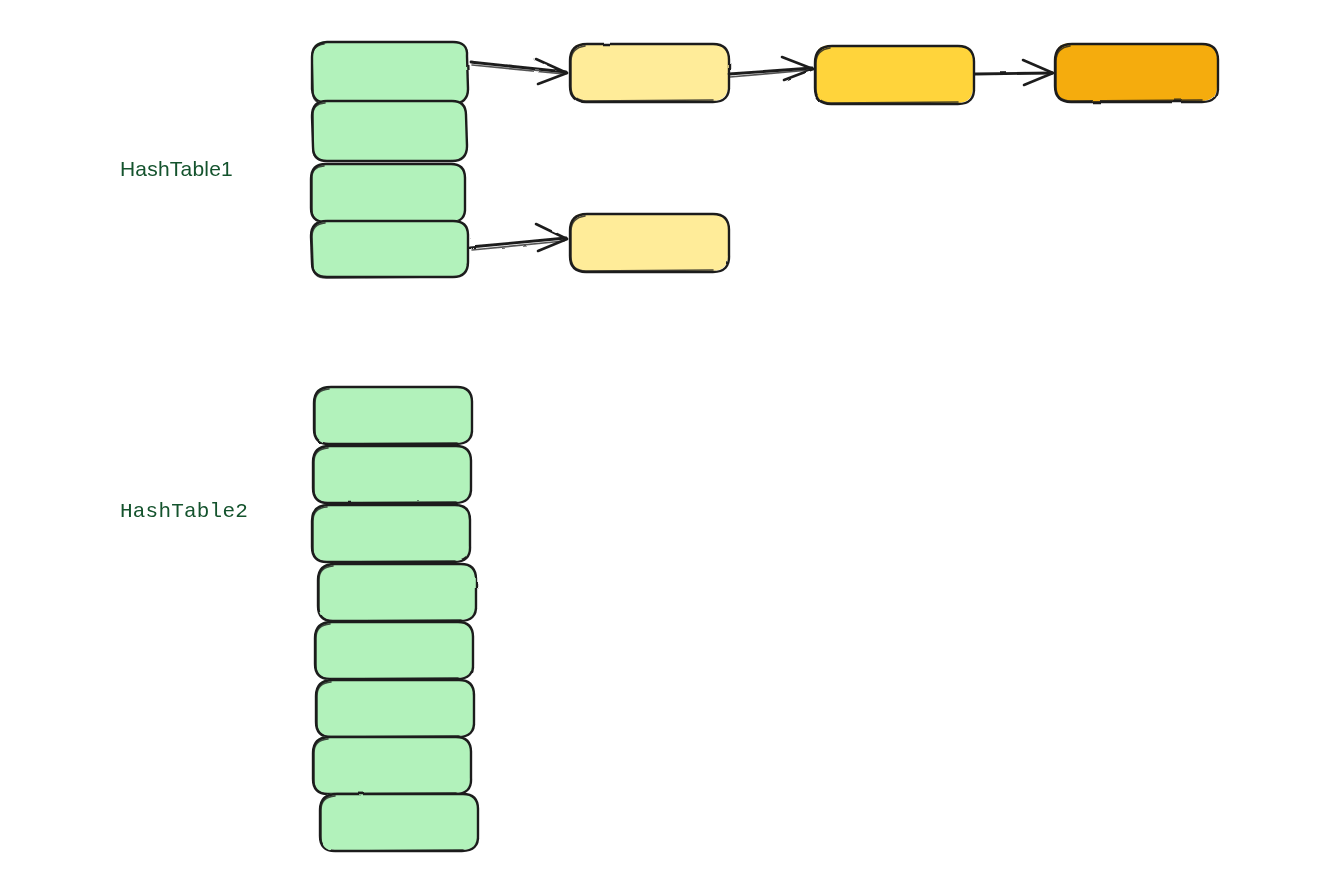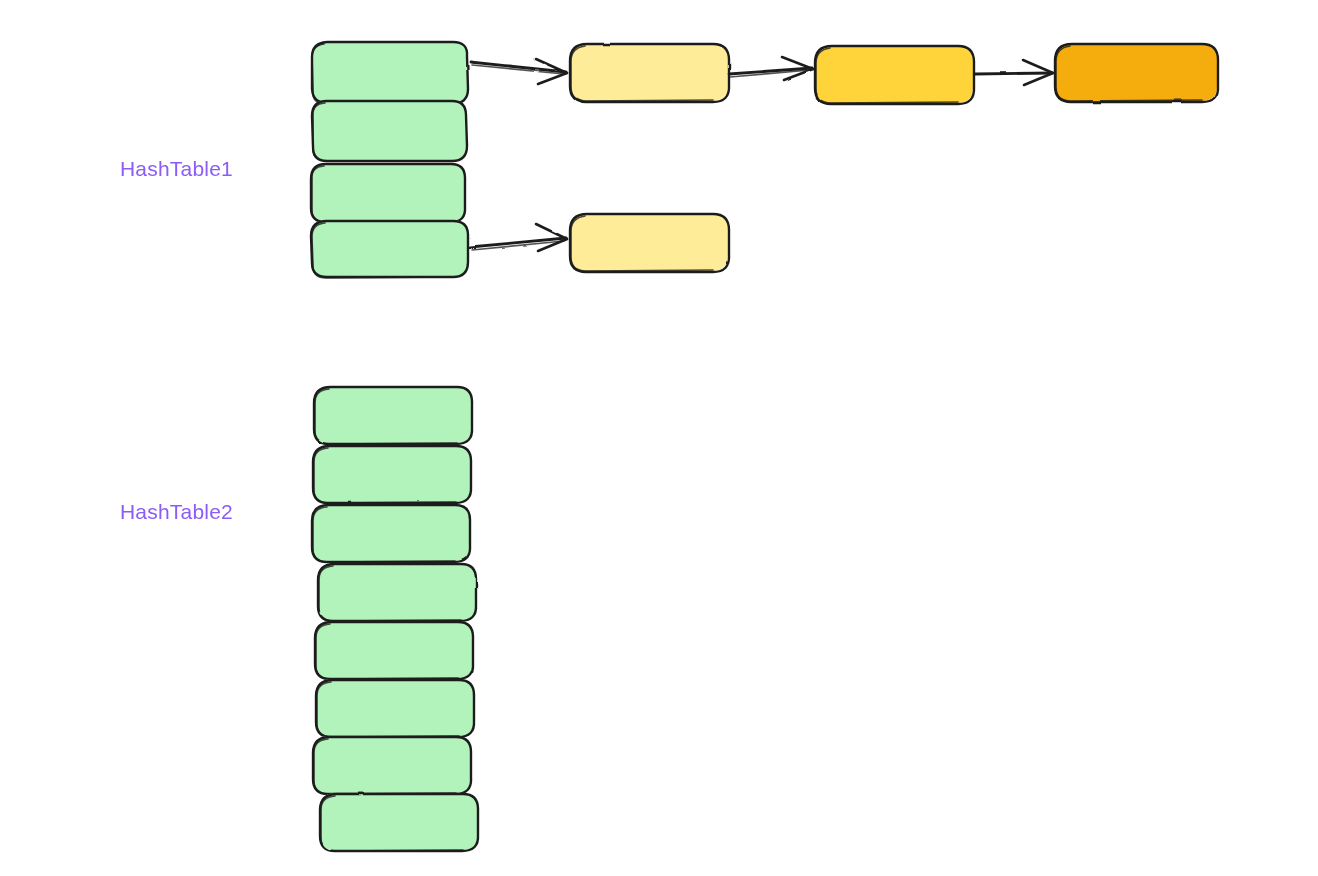--- a/index.html
+++ b/index.html
@@ -19,26 +19,26 @@
     position: absolute;
     left: 0;
     top: 0;
     width: 1318px;
     height: 876px;
   }
   .diagram-label {
     position: absolute;
     font-family: "Liberation Sans", sans-serif;
     font-size: 21px;
-    color: #8b5cf6;
+    color: #14532d;
     white-space: nowrap;
     letter-spacing: 0.2px;
   }
   #label-hashtable1 { left: 120px; top: 157px; }
-  #label-hashtable2 { left: 120px; top: 500px; }
+  #label-hashtable2 { left: 120px; top: 500px; font-family: Liberation Mono, monospace; }
 </style>
 </head>
 <body>
 
 <svg id="canvas" viewBox="0 0 1318 876" xmlns="http://www.w3.org/2000/svg">
   <defs>
     <filter id="rough" x="-20%" y="-20%" width="140%" height="140%">
       <feTurbulence type="fractalNoise" baseFrequency="0.035" numOctaves="2" seed="7" result="noise"></feTurbulence>
       <feDisplacementMap in="SourceGraphic" in2="noise" scale="1.7" xChannelSelector="R" yChannelSelector="G"></feDisplacementMap>
     </filter>

